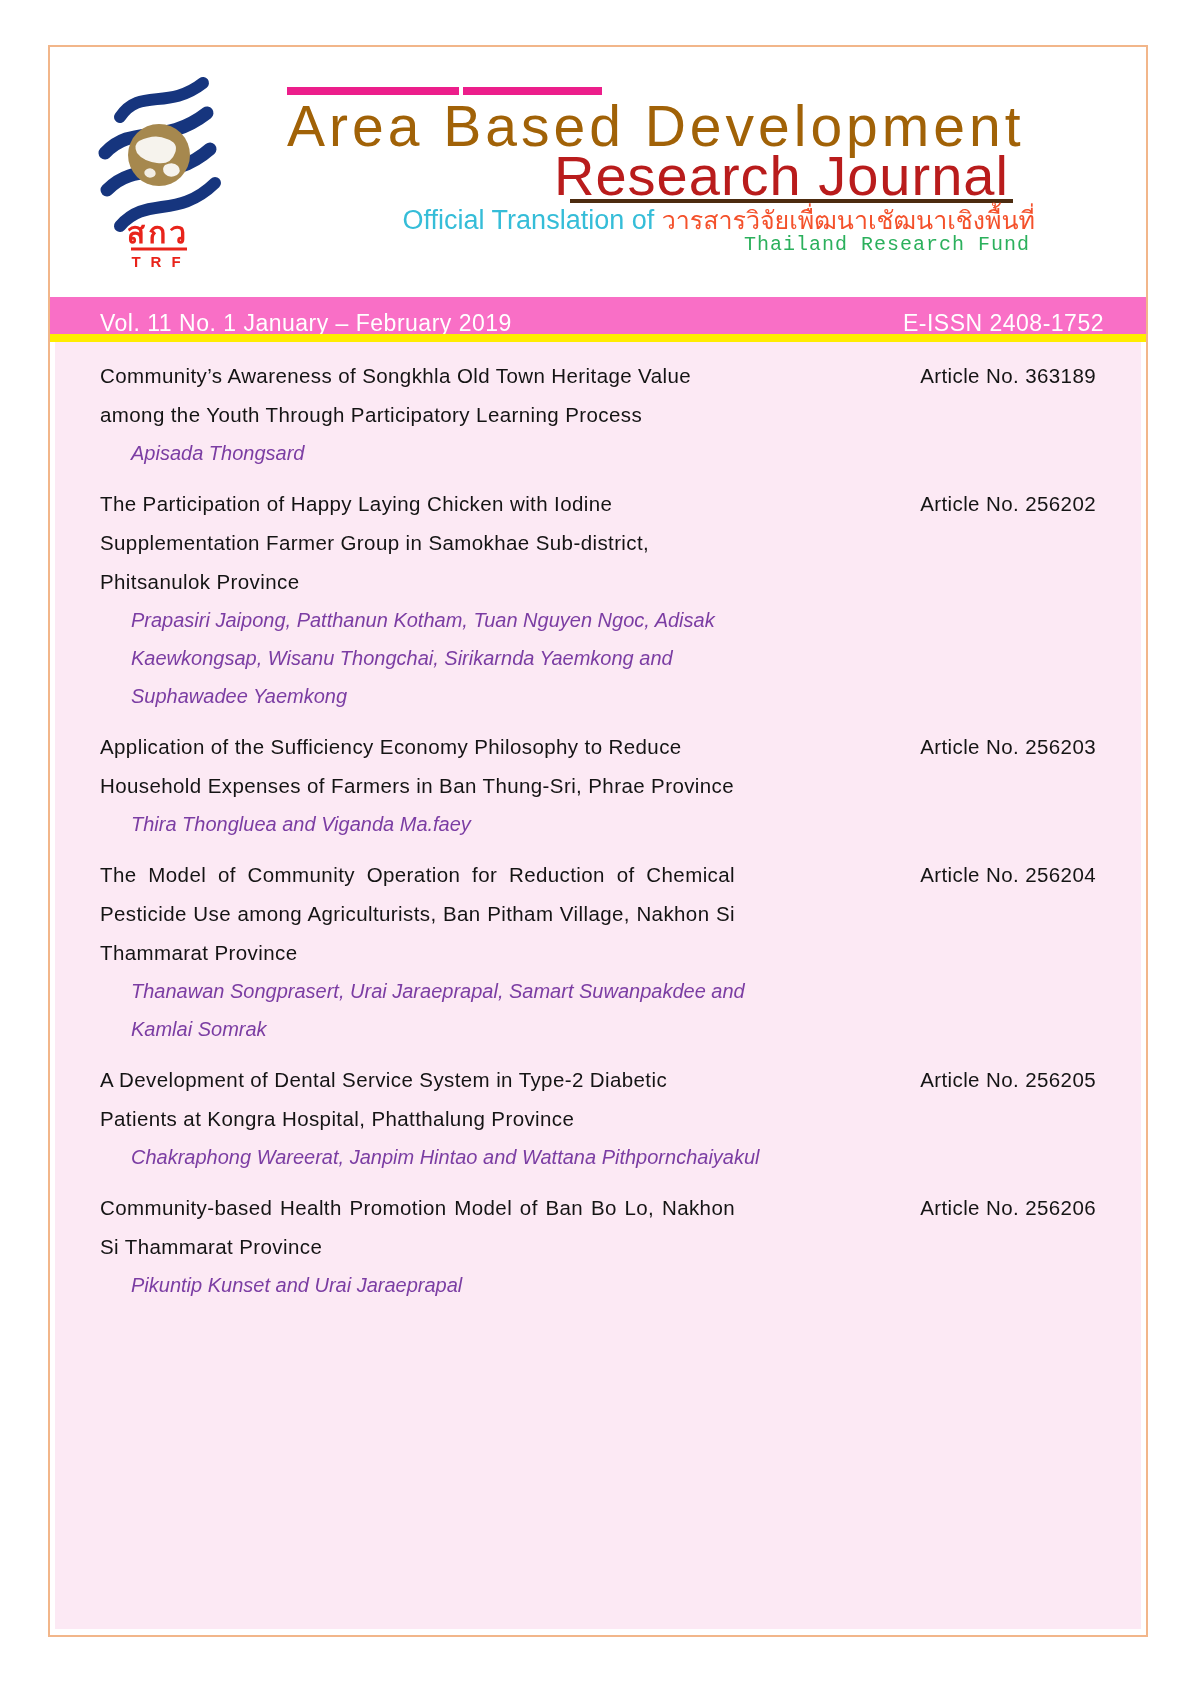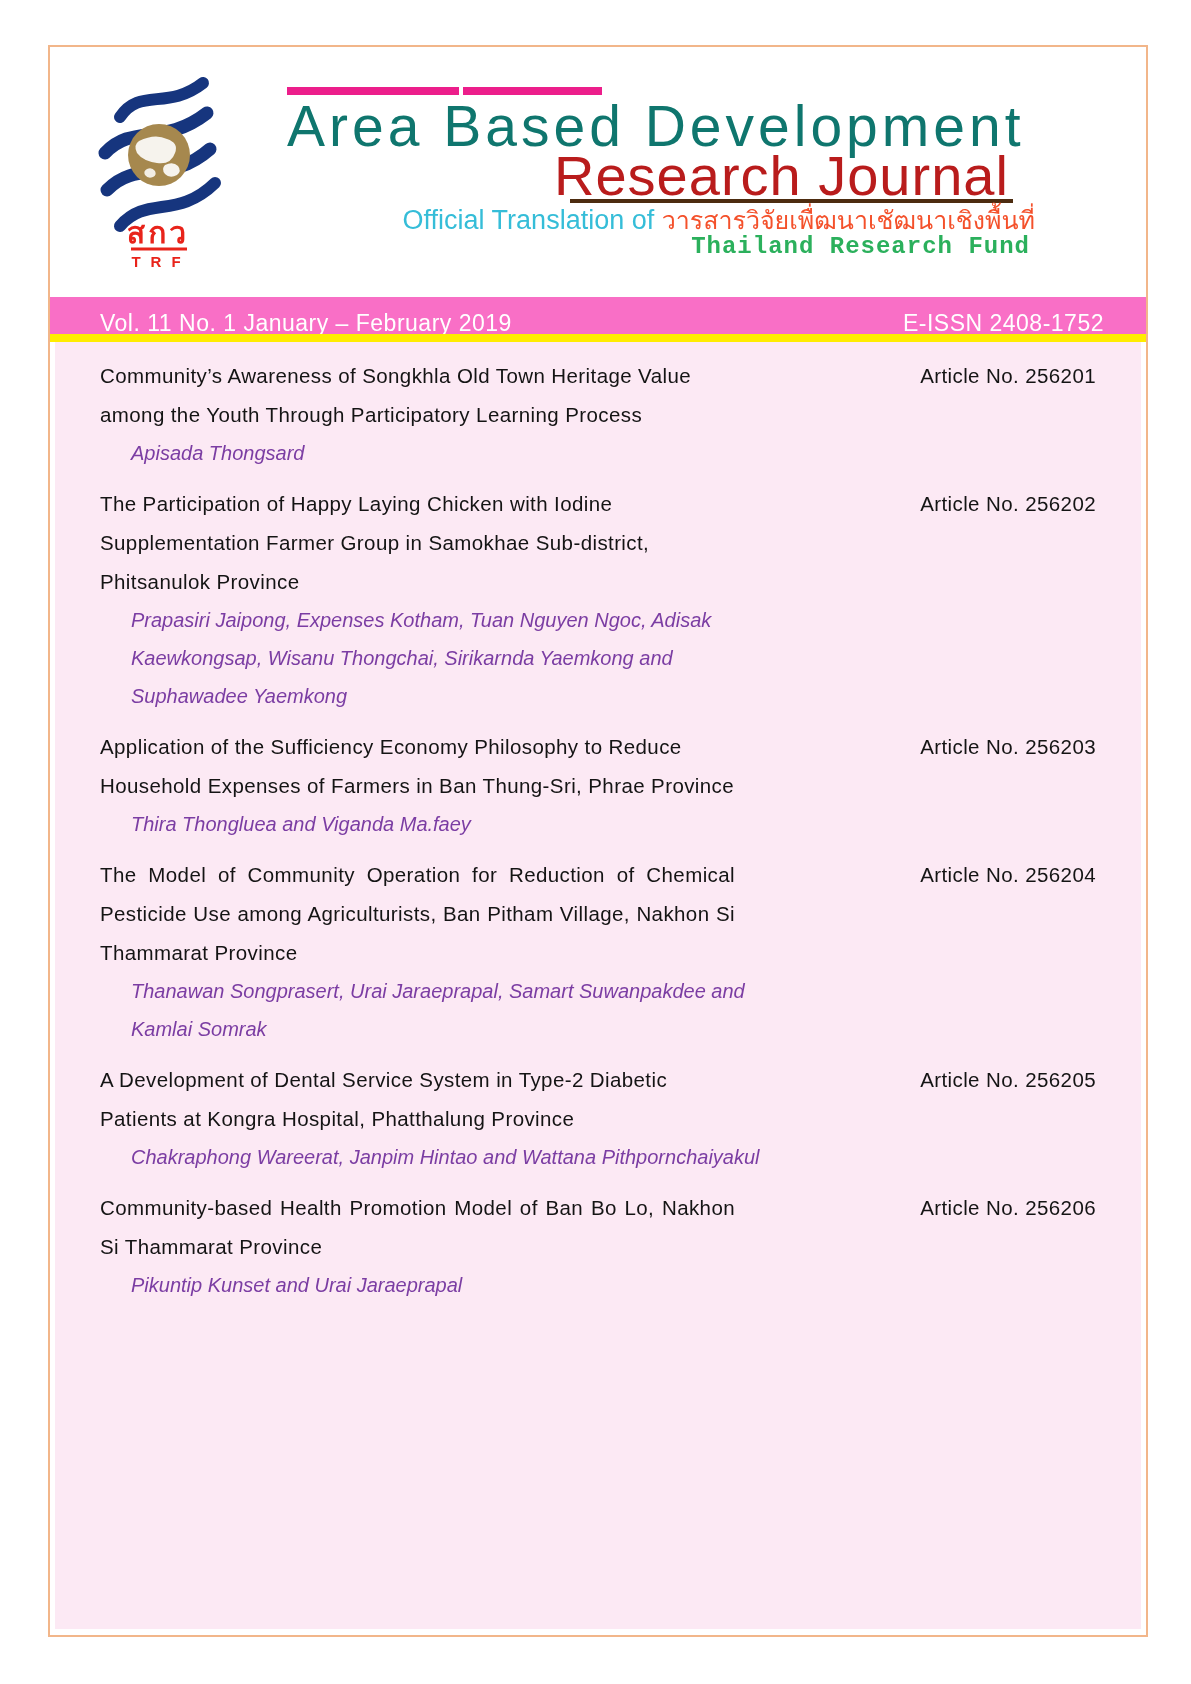--- a/index.html
+++ b/index.html
@@ -14,34 +14,34 @@
   .header { position:relative; height:250px; background:#ffffff; flex:none; }
 
   .logo { position:absolute; left:45px; top:26px; width:150px; height:198px; }
 
   .dash { position:absolute; top:40px; height:8px; background:#ec1e8b; }
   .dash1 { left:237px; width:172px; }
   .dash2 { left:413px; width:139px; }
 
   .title1 { position:absolute; left:237px; top:46px;
     font-size:57px; font-weight:normal; letter-spacing:4px;
-    color:#0f766e; white-space:nowrap;text-align:right; }
+    color:#a16207; white-space:nowrap;text-align:right; }
   .title2 { position:absolute; left:504px; top:96px;
     font-size:56px; font-weight:normal; letter-spacing:1px;
     color:#b91c1c; white-space:nowrap; }
   .title2-underline { position:absolute; left:520px; top:152px; width:443px;
     height:4px; background:#4d2c10; }
 
   .subtitle { position:absolute; right:111px; top:153px; white-space:nowrap; }
   .sub-en { font-size:27px; color:#35bdd8; }
   .sub-th { font-size:25px; color:#f4512b; }
 
   .fund { position:absolute; right:116px; top:186px;
-    font-family:"Liberation Mono", monospace; font-weight:bold;
-    font-size:24px; letter-spacing:1px; color:#2bb05c; white-space:nowrap; }
+    font-family:"Liberation Mono", monospace; font-weight:normal;
+    font-size:20px; letter-spacing:1px; color:#2bb05c; white-space:nowrap; }
 
   
   .issue-bar { flex:none; height:37px; background:#f96fc6; color:#ffffff;
     display:flex; justify-content:space-between; align-items:center;
     padding:16px 42px 0 50px; font-size:23px; letter-spacing:0.5px; }
   .yellow-stripe { flex:none; height:8px; background:#ffec00; }
 
   
   .content { flex:1; margin:0 5px 6px 5px; background:#fce9f4;
     padding:14px 45px 0 45px; }
@@ -95,29 +95,29 @@
 
   <div class="issue-bar">
     <span>Vol. 11 No. 1 January – February 2019</span>
     <span>E-ISSN 2408-1752</span>
   </div>
   <div class="yellow-stripe"></div>
 
   <div class="content">
 
     <div class="article">
-      <div class="article-no">Article No. 256201</div>
+      <div class="article-no">Article No. 363189</div>
       <div class="a-title">Community’s Awareness of Songkhla Old Town Heritage Value among the Youth Through Participatory Learning Process</div>
       <div class="a-authors">Apisada Thongsard</div>
     </div>
 
     <div class="article">
       <div class="article-no">Article No. 256202</div>
       <div class="a-title">The Participation of Happy Laying Chicken with Iodine Supplementation Farmer Group in Samokhae Sub-district, Phitsanulok Province</div>
-      <div class="a-authors">Prapasiri Jaipong, Expenses Kotham, Tuan Nguyen Ngoc, Adisak Kaewkongsap, Wisanu Thongchai, Sirikarnda Yaemkong and Suphawadee Yaemkong</div>
+      <div class="a-authors">Prapasiri Jaipong, Patthanun Kotham, Tuan Nguyen Ngoc, Adisak Kaewkongsap, Wisanu Thongchai, Sirikarnda Yaemkong and Suphawadee Yaemkong</div>
     </div>
 
     <div class="article">
       <div class="article-no">Article No. 256203</div>
       <div class="a-title">Application of the Sufficiency Economy Philosophy to Reduce Household Expenses of Farmers in Ban Thung-Sri, Phrae Province</div>
       <div class="a-authors">Thira Thongluea and Viganda Ma.faey</div>
     </div>
 
     <div class="article">
       <div class="article-no">Article No. 256204</div>

